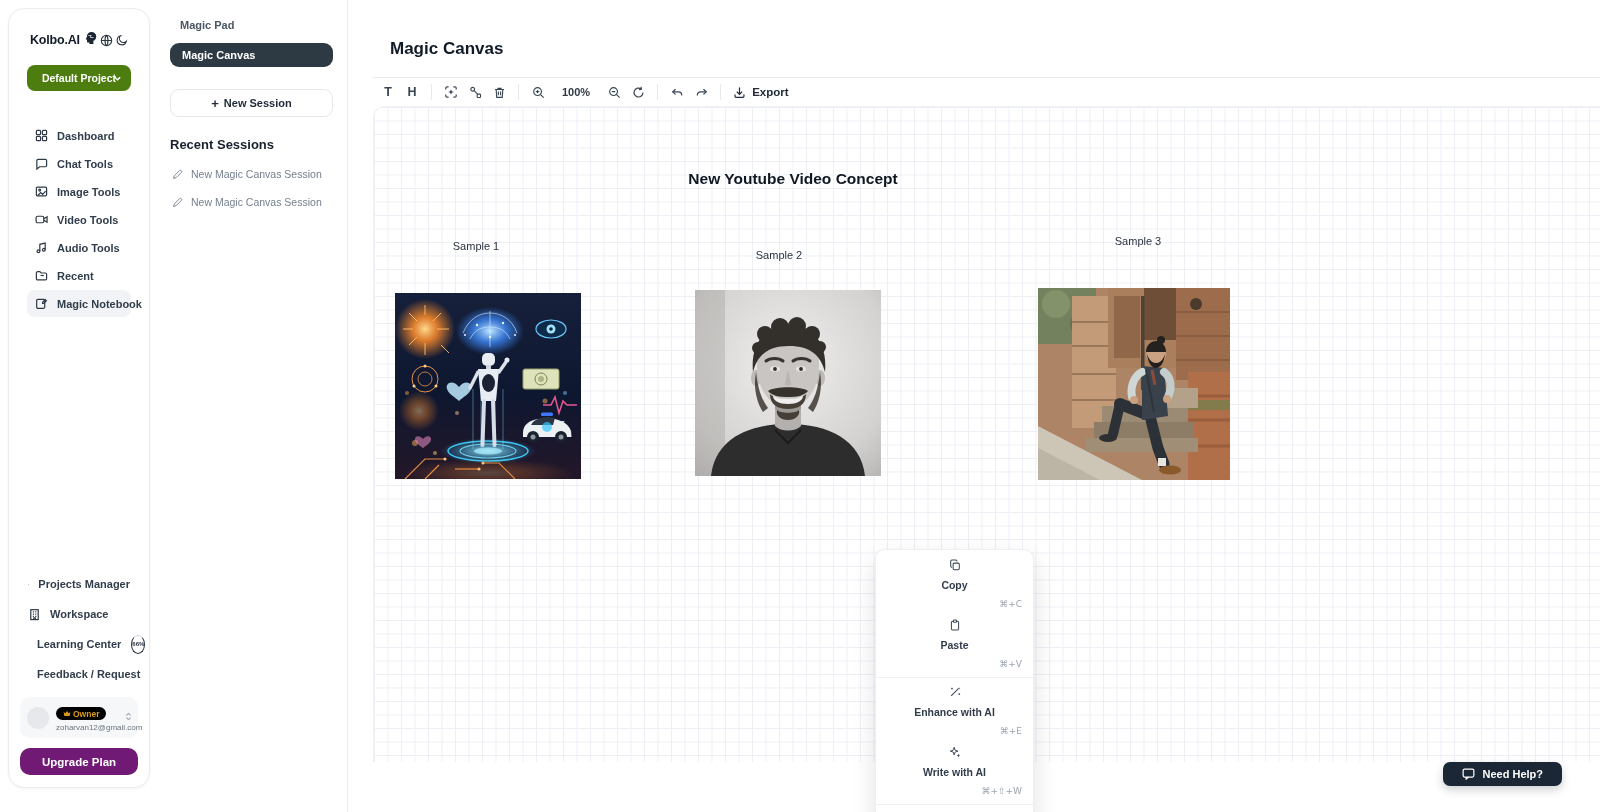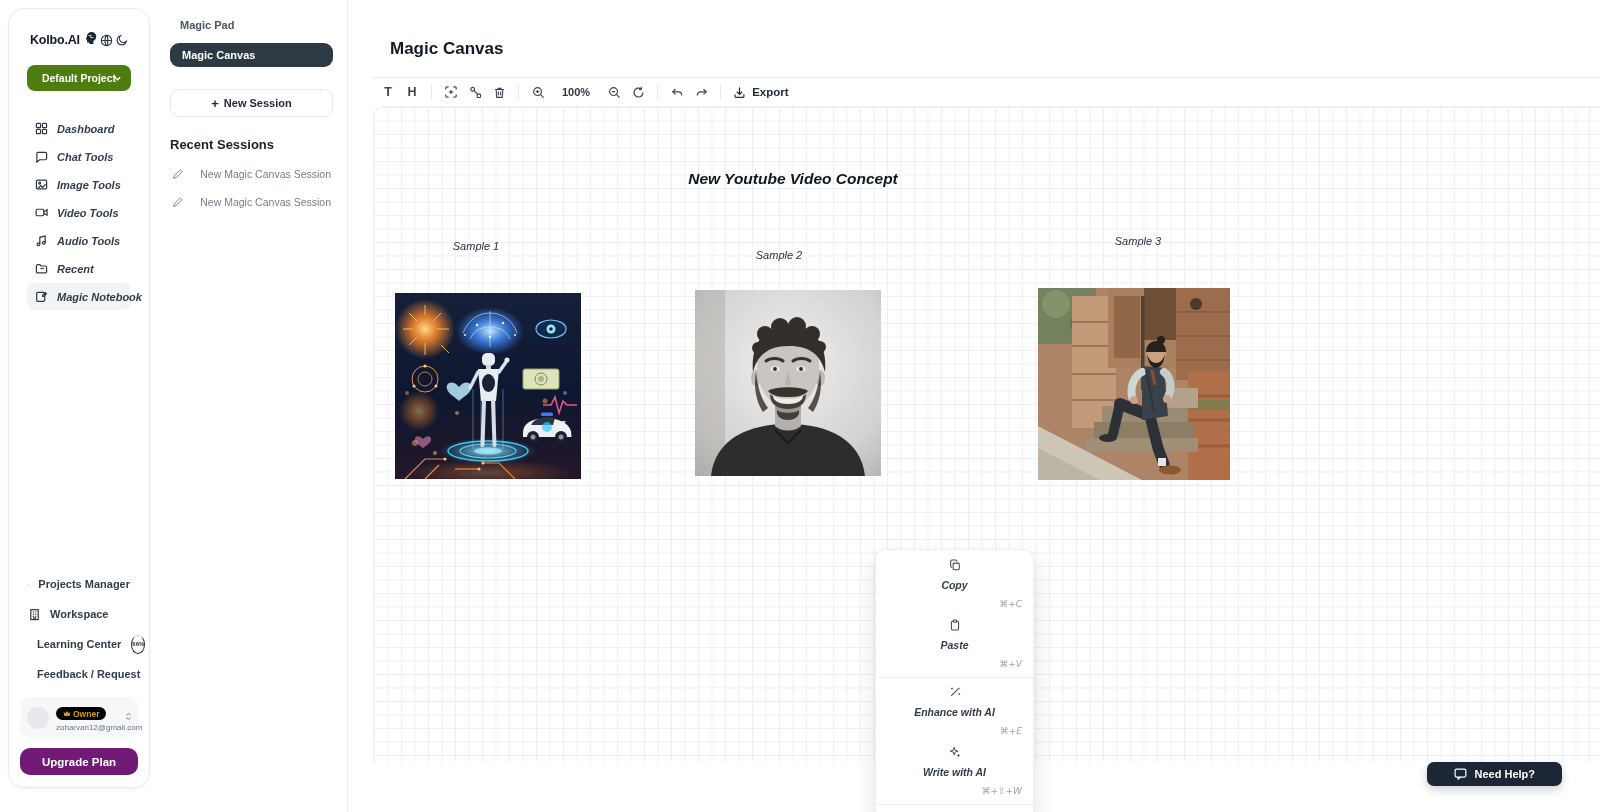--- a/index.html
+++ b/index.html
@@ -10,21 +10,21 @@
   .sidebar { position:absolute; left:8px; top:8px; width:142px; height:780px; background:#fff;
              border:1px solid #e9ecef; border-radius:16px; box-shadow:0 1px 3px rgba(16,24,40,.05); padding:14px 18px; }
   .side-head { display:flex; align-items:center; justify-content:space-between; margin:8px 3px 16px; }
   .logo { display:flex; align-items:center; gap:4px; cursor:pointer; }
   .logo-text { font-size:12.5px; font-weight:800; color:#121c28; letter-spacing:-.2px; }
   .icon-btn { background:none; border:none; color:#2b3644; display:flex; align-items:center; cursor:pointer; }
   .project-btn { width:100%; height:26px; background:#4d7c0f; border:none; border-radius:8px; color:#fff;
                  font-size:10.5px; font-weight:700; display:flex; align-items:center; justify-content:center;
                  position:relative; cursor:pointer; font-family:inherit; }
   .project-btn svg { position:absolute; right:9px; top:9px; }
-  .nav { margin-top:24px; display:flex; flex-direction:column; gap:1px;font-style:italic; }
+  .nav { margin-top:31px; display:flex; flex-direction:column; gap:1px; }
   .nav-item { display:flex; align-items:center; gap:9px; height:27px; padding:0 8px; border-radius:8px;
               font-size:11px; font-weight:600; color:#313d4b; cursor:pointer; white-space:nowrap; }
   .nav-item.active { background:#f1f3f6; }
   .nav-item svg { flex:0 0 auto; }
   .side-bottom { position:absolute; left:11px; right:11px; bottom:12px; }
   .sec-item { display:flex; align-items:center; gap:9px; height:30px; padding:0 8px; font-size:11px;
               font-weight:600; color:#313d4b; cursor:pointer; white-space:nowrap; }
   .ring-badge { width:19px; height:19px; border:1.5px solid #27313d; border-top-color:#cfd5dc; border-radius:50%;
                 display:flex; align-items:center; justify-content:center; font-size:6px; font-weight:700; color:#27313d; margin-left:1px; }
   .user-card { background:#f6f7f8; border-radius:10px; padding:6px 7px; display:flex; align-items:center; gap:7px;
@@ -40,59 +40,59 @@
   
   .panel { position:absolute; left:156px; top:0; width:192px; height:812px; background:#fff;
            border-right:1px solid #e9ecef; padding:14px; }
   .pad-item { font-size:11px; font-weight:600; color:#4b5663; padding:5px 10px; cursor:pointer; }
   .canvas-pill { background:#2e3a43; color:#fff; border-radius:9px; height:24px; display:flex; align-items:center;
                  padding:0 12px; font-size:11px; font-weight:700; margin-top:7px; cursor:pointer; }
   .new-session { margin-top:22px; width:100%; height:28px; border:1px solid #e4e7eb; border-radius:9px; background:#fff;
                  display:flex; align-items:center; justify-content:center; gap:5px; font-size:11px; font-weight:700;
                  color:#1f2937; cursor:pointer; font-family:inherit; }
   .recent-h { font-size:13px; font-weight:800; color:#16202c; margin:20px 0 8px; }
-  .sess-item { display:flex; align-items:center; height:28px; font-size:10.5px; font-weight:500;
-               color:#75808e; cursor:pointer; padding:0 2px;justify-content:space-between; }
+  .sess-item { display:flex; align-items:center; gap:8px; height:28px; font-size:10.5px; font-weight:500;
+               color:#75808e; cursor:pointer; padding:0 2px; }
 
   
   .main { position:absolute; left:348px; top:0; right:0; bottom:0; background:#fff; }
   .main-title { position:absolute; left:42px; top:39px; font-size:17px; font-weight:800; color:#101a26; }
   .toolbar { position:absolute; left:25px; right:0; top:77px; height:29px; border-top:1px solid #e8ecf2;
              display:flex; align-items:center; padding-left:3px; }
   .tb { width:24px; height:22px; display:flex; align-items:center; justify-content:center; background:none; border:none;
         color:#3a4654; border-radius:6px; font-size:12.5px; font-weight:600; cursor:pointer; font-family:inherit; }
   .tb-div { width:1px; height:16px; background:#e6eaef; margin:0 7px; }
   .zoom-lv { font-size:11px; color:#2e3946; font-weight:700; margin:0 12px; cursor:pointer; }
   .export-btn { display:flex; align-items:center; gap:6px; background:none; border:none; font-size:11.5px; font-weight:700;
                 color:#222d3a; cursor:pointer; margin-left:5px; font-family:inherit; }
 
   .canvas { position:absolute; left:25px; right:0; top:106px; bottom:50px;
             border-top:1px solid #eef1f5; border-left:1px solid #eef1f5; border-radius:12px 0 0 0;
             background-color:#fff;
             background-image:linear-gradient(to right,#edeff4 1px,transparent 1px),
                              linear-gradient(to bottom,#edeff4 1px,transparent 1px);
-            background-size:13.5px 13.5px;font-style:italic; }
+            background-size:13.5px 13.5px; }
   .cv-heading { position:absolute; left:419px; top:63px; transform:translateX(-50%); font-size:15.5px; font-weight:700;
                 color:#0f1722; white-space:nowrap; cursor:move; }
   .sample-label { position:absolute; transform:translateX(-50%); font-size:11px; color:#2a3340; white-space:nowrap; cursor:move; }
   .sample-img { position:absolute; cursor:move; }
   .sample-img svg { display:block; }
 
   
   .ctx-menu { position:absolute; left:501px; top:442px; width:159px; background:#fff; border:1px solid #eceef2;
               border-radius:10px; box-shadow:0 10px 24px rgba(16,24,40,.12); padding:4px 0; }
   .ctx-item { display:flex; align-items:center; gap:8px; padding:5px 11px; font-size:10.5px; font-weight:600;
               color:#313c4a; cursor:pointer;flex-direction:column; }
   .ctx-item .shortcut { margin-left:auto; color:#9aa3ae; font-size:9px; font-weight:500;
                         font-family:"DejaVu Sans",sans-serif; }
   .ctx-div { height:1px; background:#eef0f3; margin:3px 0; }
   .ctx-item svg { flex:0 0 auto; color:#3a4654; }
 
   .need-help { position:absolute; right:38px; bottom:26px; background:#1c2736; color:#fff; border:none; border-radius:7px;
-               padding:6px 27px; font-size:11px; font-weight:800; display:flex; align-items:center; gap:7px;
+               padding:6px 19px; font-size:11px; font-weight:800; display:flex; align-items:center; gap:7px;
                cursor:pointer; box-shadow:0 4px 10px rgba(16,24,40,.2); font-family:inherit; }
 </style>
 </head>
 <body>
 
 <div class="page">
 
   <aside class="sidebar">
     <div class="side-head">
       <div class="logo">

